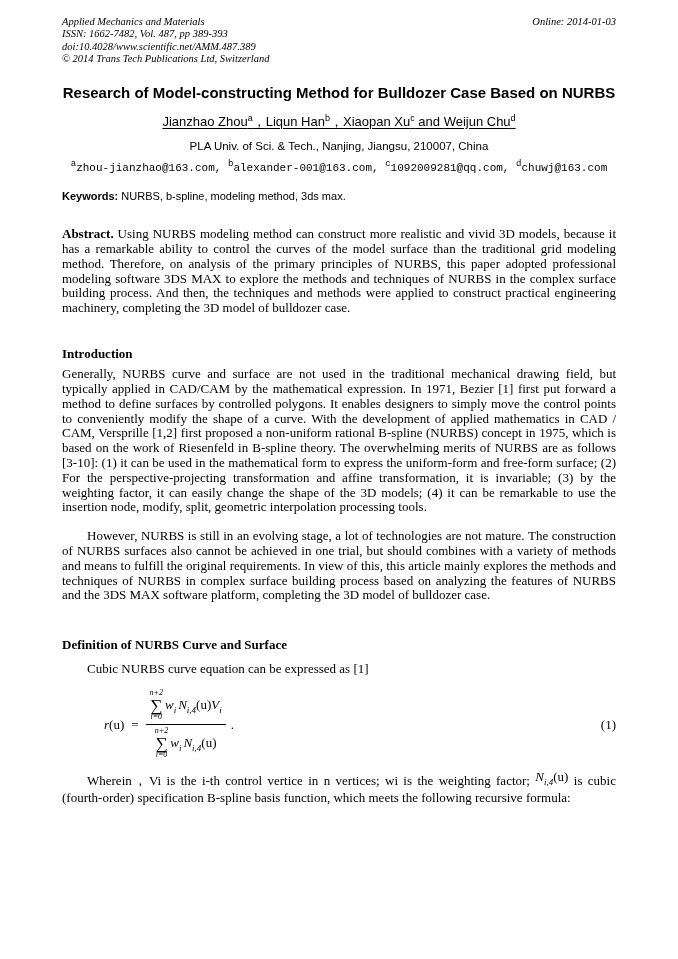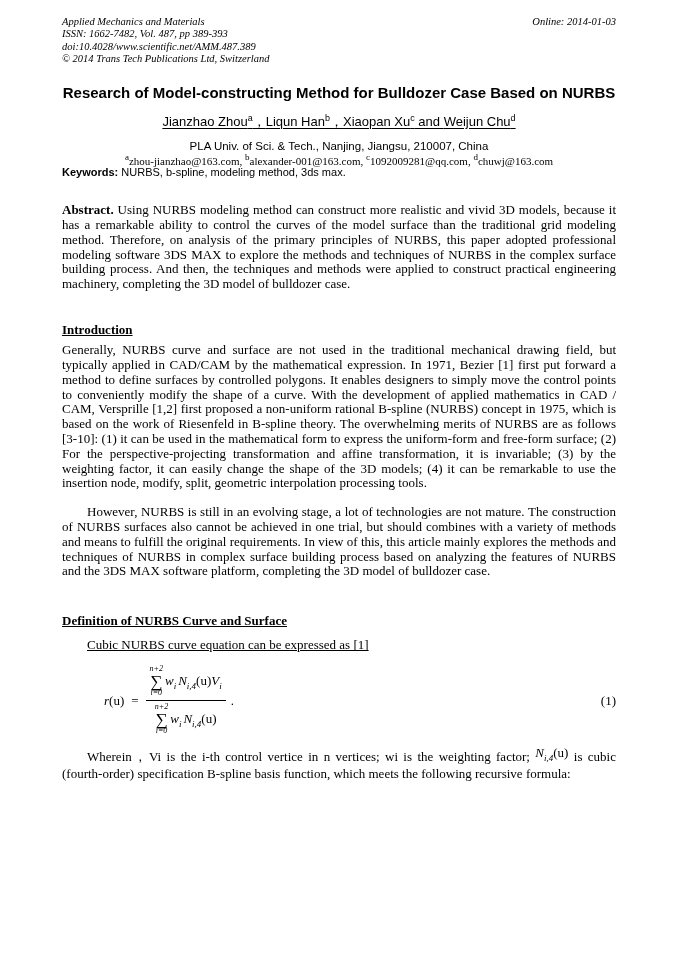--- a/index.html
+++ b/index.html
@@ -26,38 +26,38 @@
   .authors {
     font-family:"Liberation Sans","DejaVu Sans",sans-serif;
     font-size:13px; text-align:center; margin-top:11px;text-decoration:underline;
   }
   .authors sup, .emails sup { font-size:9px; }
   .affiliation {
     font-family:"Liberation Sans","DejaVu Sans",sans-serif;
     font-size:11.5px; text-align:center; margin-top:8px;
   }
   .emails {
-    font-family:Liberation Serif, serif;
-    font-size:11px; text-align:center; 
+    font-family:Liberation Mono, monospace;
+    font-size:11px; text-align:center; margin-top:7px;
   }
   .keywords {
     font-family:"Liberation Sans","DejaVu Sans",sans-serif;
-    font-size:11px; 
+    font-size:11px; margin-top:17px;
   }
   .keywords .label { font-weight:bold; }
 
   .abstract { font-size:13px; line-height:1.14; text-align:justify; margin-top:25px; }
   .abstract .label { font-weight:bold; }
 
-  .section-heading { font-size:13px; font-weight:bold; margin-top:30px;text-decoration:underline; }
+  .section-heading { font-size:13px; font-weight:bold; margin-top:30px; }
   .section-heading.def { margin-top:34px; }
 
   p.body { font-size:13px; line-height:1.14; text-align:justify; margin-top:5px; }
   p.body.cont { margin-top:14px; text-indent:25px; }
-  p.lead { font-size:13px; margin-top:8px; text-indent:25px;text-decoration:underline; }
+  p.lead { font-size:13px; margin-top:8px; text-indent:25px; }
 
   
   .equation { display:flex; justify-content:space-between; align-items:center;
               margin-top:12px; padding-left:42px; font-size:13px; }
   .eq-left { display:flex; align-items:center; }
   .mi { font-style:italic; }
   .mspace { margin-left:2px; }
   .eq-equals { margin:0 7px; }
   .frac { display:inline-flex; flex-direction:column; align-items:center;text-align:center; }
   .frac .num { display:flex; align-items:center; border-bottom:1px solid #000; padding:0 4px 2px 4px; }

